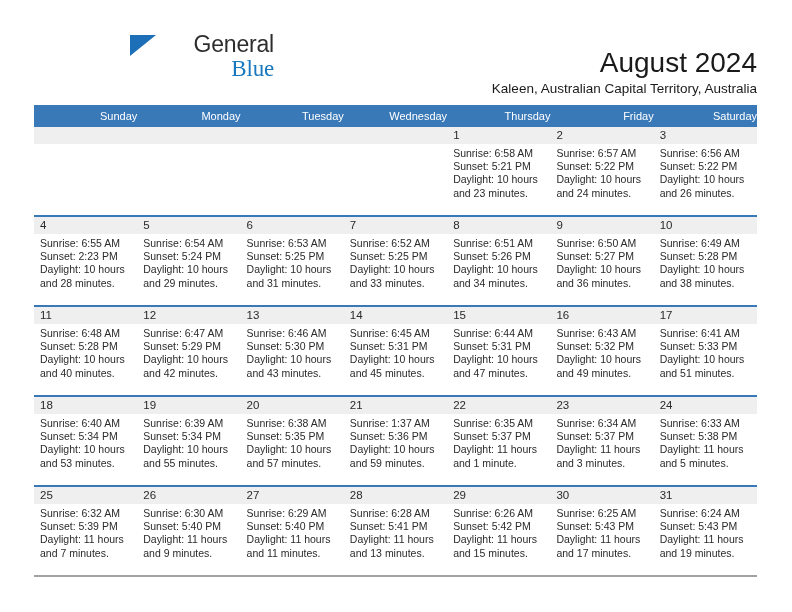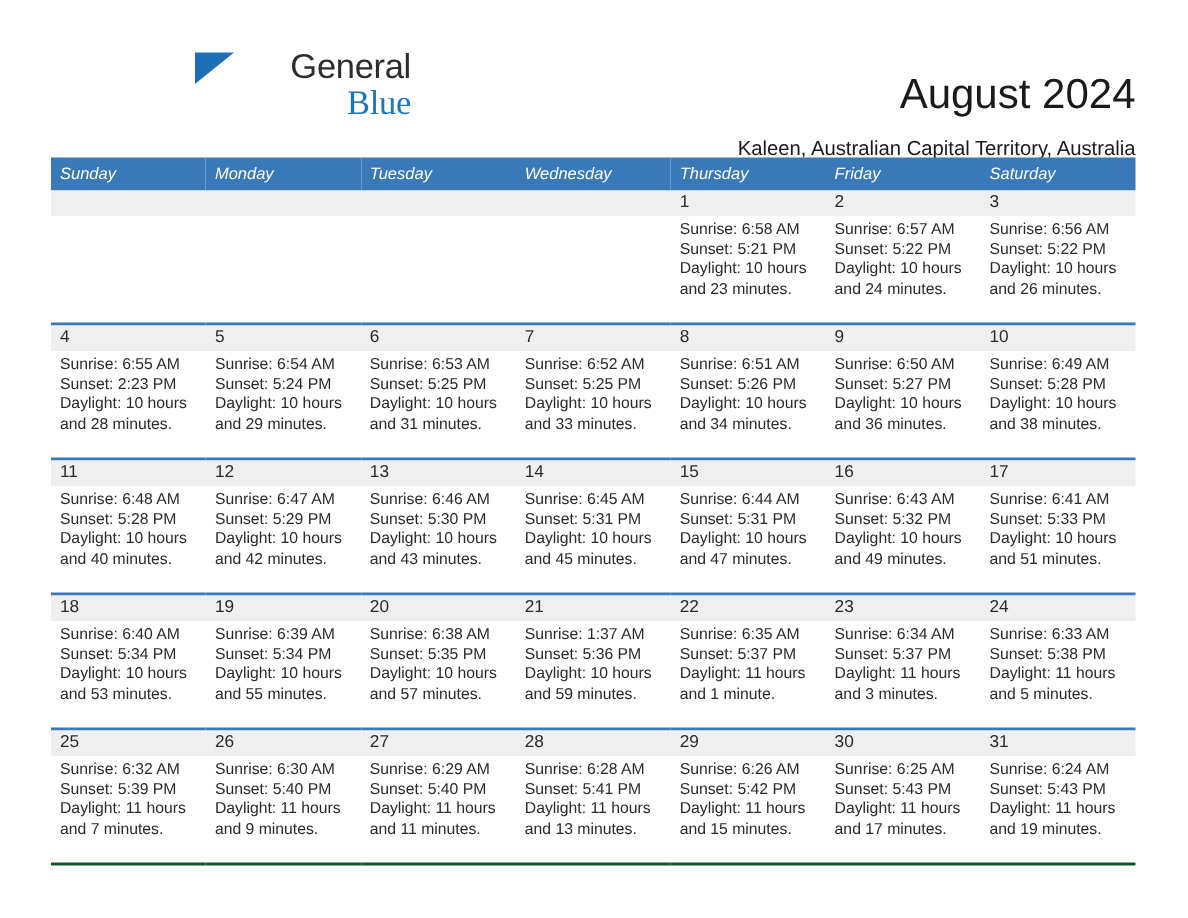--- a/index.html
+++ b/index.html
@@ -78,56 +78,54 @@
     font-weight: normal;
     color: #1a1a1a;
     line-height: 34px;
     white-space: nowrap;
     margin-top: 20px;
   }
   .cal-subtitle {
     font-size: 13.5px;
     color: #1a1a1a;
     line-height: 18px;
-    margin-top: 10px;
     white-space: nowrap;
   }
 
   
   .calendar {
     position: absolute;
     left: 34px;
     top: 105px;
     width: 723px;
     border-collapse: collapse;
     table-layout: fixed;
   }
   .calendar th {
     background: #3a79b8;
     color: #ffffff;
     font-size: 11px;
     font-weight: normal;
-    text-align: left;
+    text-align: right;
     padding: 5px 0 5px 6px;
     height: 11px;
     line-height: 12px;
     border: none;
-    font-style: italic;
   }
   .calendar td {
     vertical-align: top;
     padding: 0;
     border: none;
     width: 103.28px;
   }
   .week-row > td {
     border-bottom: 2px solid #3a79b8;
   }
   .week-row:last-child > td {
-    border-bottom: 2px solid #14532d;
+    border-bottom: 2px solid #a3a3a3;
     margin-top: 36px;
   }
   .cell {
     height: 88px;
     position: relative;
   }
   .daynum-band {
     background: #efefef;
     height: 17px;
     line-height: 17px;

